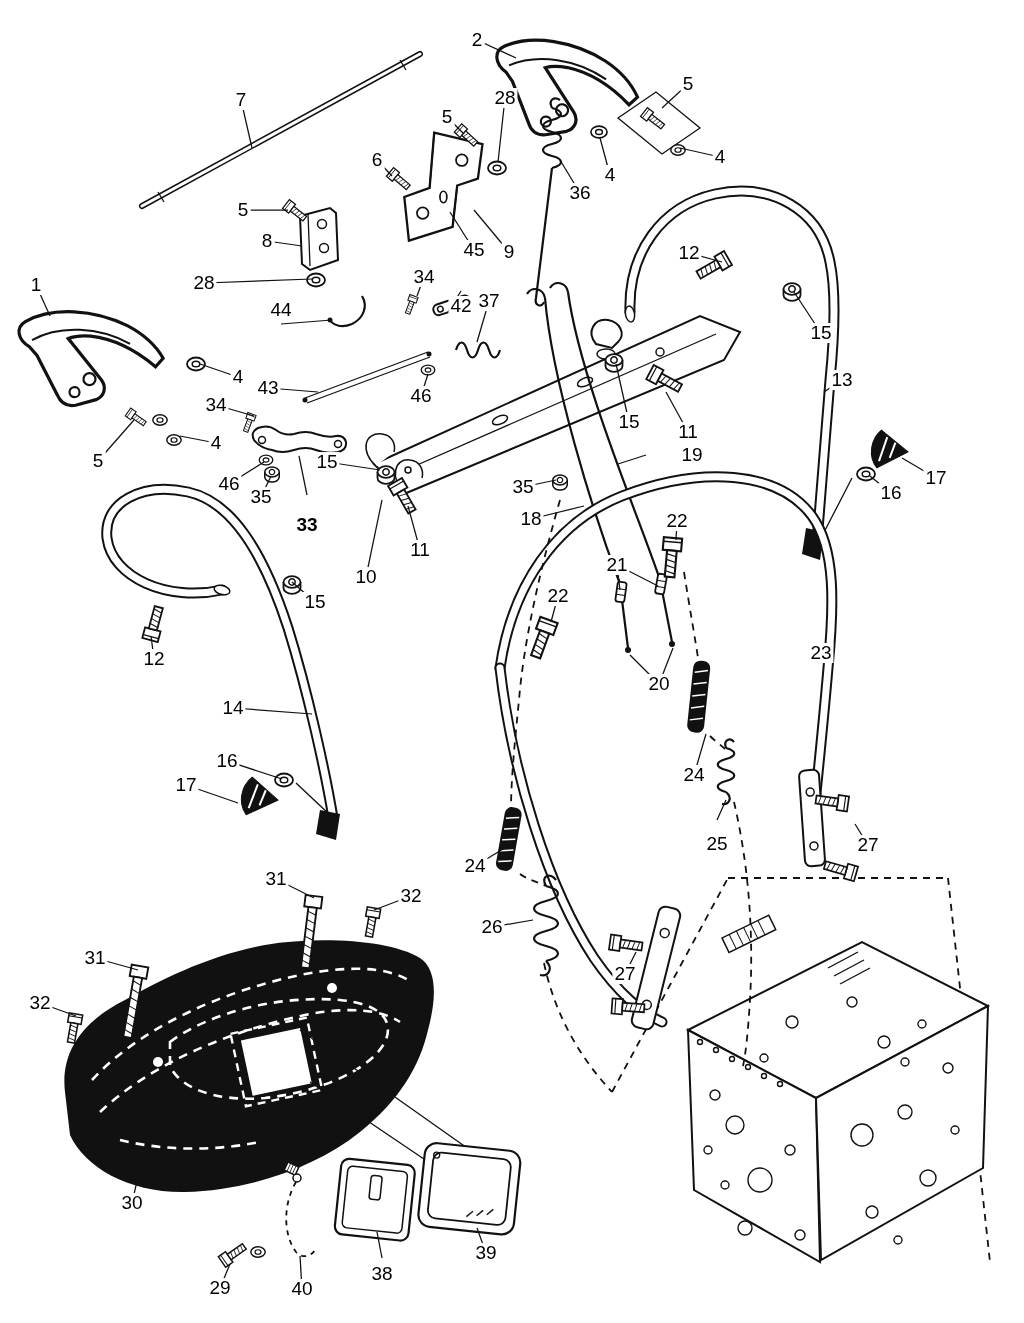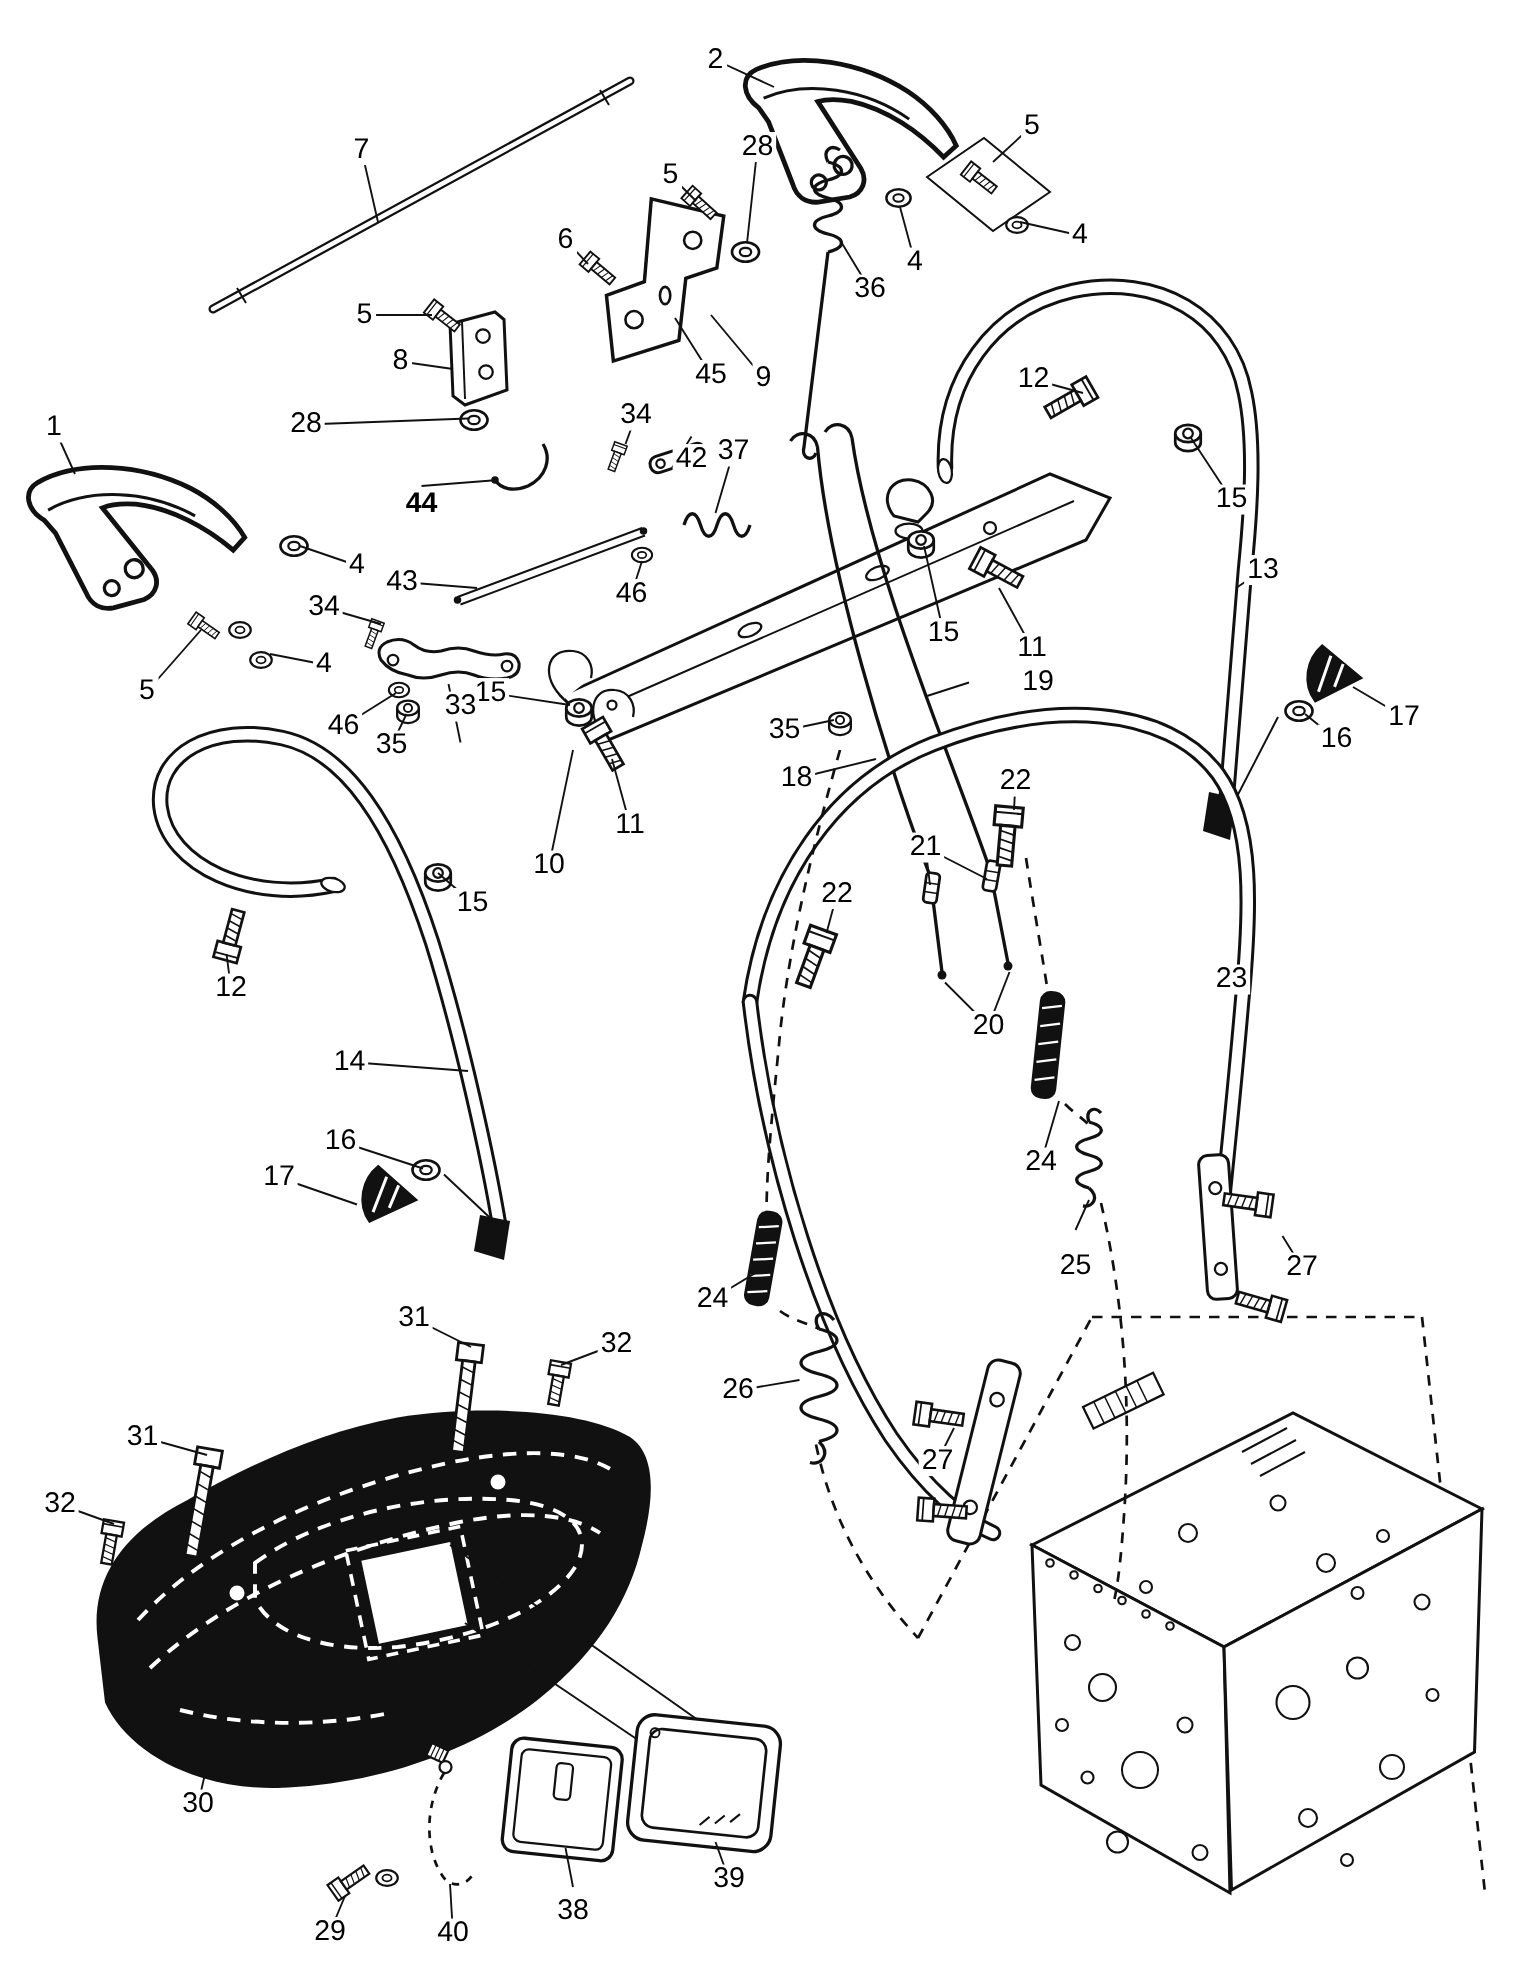--- a/index.html
+++ b/index.html
@@ -412,37 +412,37 @@
       <div class="callout" style="left: 580px; top: 193px;">36</div>
       <div class="callout" style="left: 243px; top: 210px;">5</div>
       <div class="callout" style="left: 267px; top: 241px;">8</div>
       <div class="callout" style="left: 474px; top: 250px;">45</div>
       <div class="callout" style="left: 509px; top: 252px;">9</div>
       <div class="callout" style="left: 204px; top: 283px;">28</div>
       <div class="callout" style="left: 424px; top: 277px;">34</div>
       <div class="callout" style="left: 461px; top: 291px; margin-top: 15px;">42</div>
       <div class="callout" style="left: 489px; top: 301px;">37</div>
       <div class="callout" style="left: 36px; top: 285px;">1</div>
-      <div class="callout" style="left: 281px; top: 336px; font-weight: bold;">44</div>
+      <div class="callout" style="left: 281px; top: 310px;">44</div>
       <div class="callout" style="left: 689px; top: 253px;">12</div>
       <div class="callout" style="left: 821px; top: 333px;">15</div>
       <div class="callout" style="left: 238px; top: 377px;">4</div>
       <div class="callout" style="left: 268px; top: 388px;">43</div>
       <div class="callout" style="left: 842px; top: 380px;">13</div>
       <div class="callout" style="left: 216px; top: 405px;">34</div>
       <div class="callout" style="left: 421px; top: 396px;">46</div>
       <div class="callout" style="left: 629px; top: 422px;">15</div>
       <div class="callout" style="left: 688px; top: 432px;">11</div>
       <div class="callout" style="left: 216px; top: 443px;">4</div>
       <div class="callout" style="left: 98px; top: 461px;">5</div>
       <div class="callout" style="left: 327px; top: 462px;">15</div>
       <div class="callout" style="left: 646px; top: 455px; margin-left: 46px;">19</div>
       <div class="callout" style="left: 229px; top: 484px;">46</div>
       <div class="callout" style="left: 261px; top: 497px;">35</div>
-      <div class="callout" style="left: 307px; top: 471px;">33</div>
+      <div class="callout" style="left: 307px; top: 525px; font-weight: bold;">33</div>
       <div class="callout" style="left: 523px; top: 487px;">35</div>
       <div class="callout" style="left: 936px; top: 478px;">17</div>
       <div class="callout" style="left: 891px; top: 493px;">16</div>
       <div class="callout" style="left: 531px; top: 519px;">18</div>
       <div class="callout" style="left: 677px; top: 521px;">22</div>
       <div class="callout" style="left: 366px; top: 577px;">10</div>
       <div class="callout" style="left: 420px; top: 550px;">11</div>
       <div class="callout" style="left: 315px; top: 602px;">15</div>
       <div class="callout" style="left: 617px; top: 565px;">21</div>
       <div class="callout" style="left: 558px; top: 596px;">22</div>

